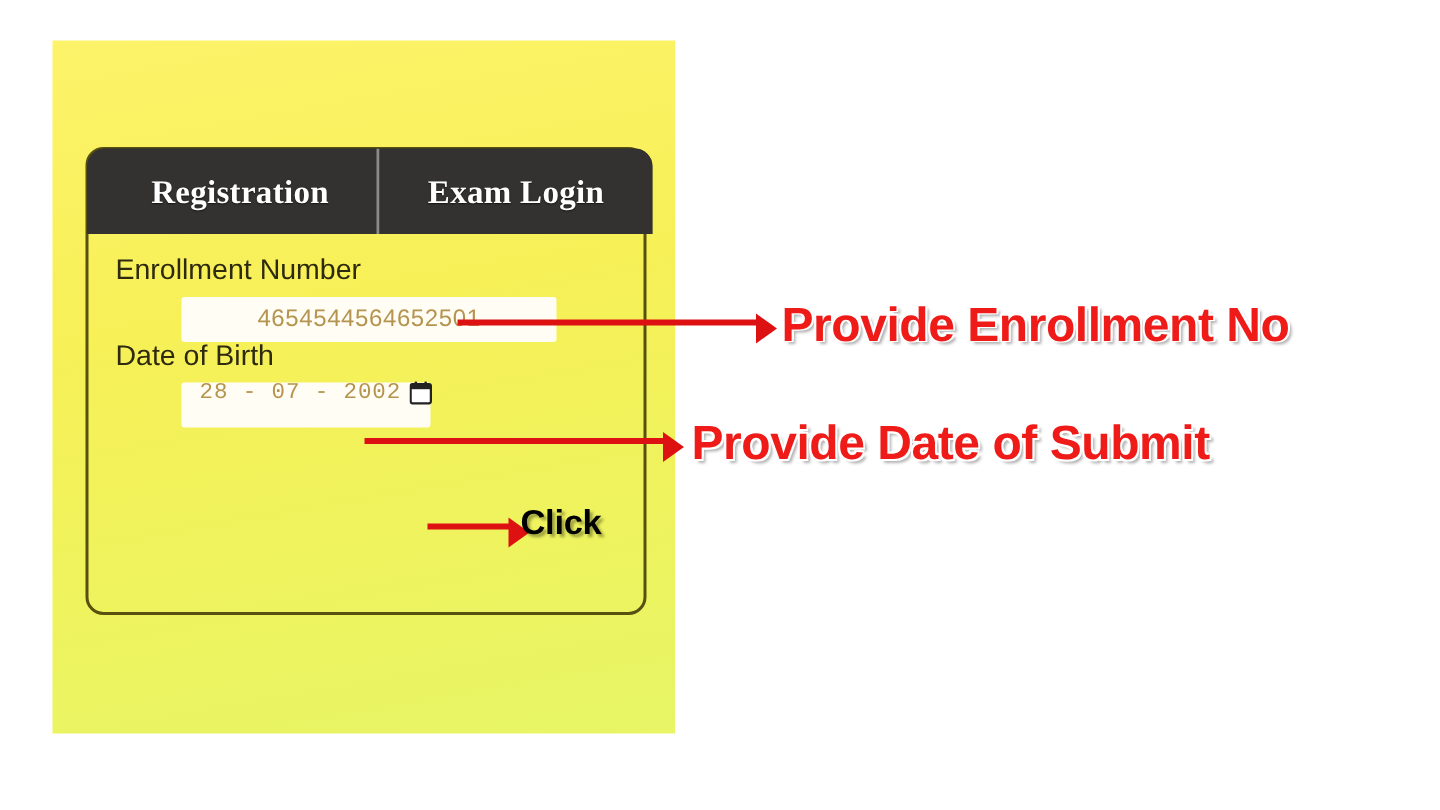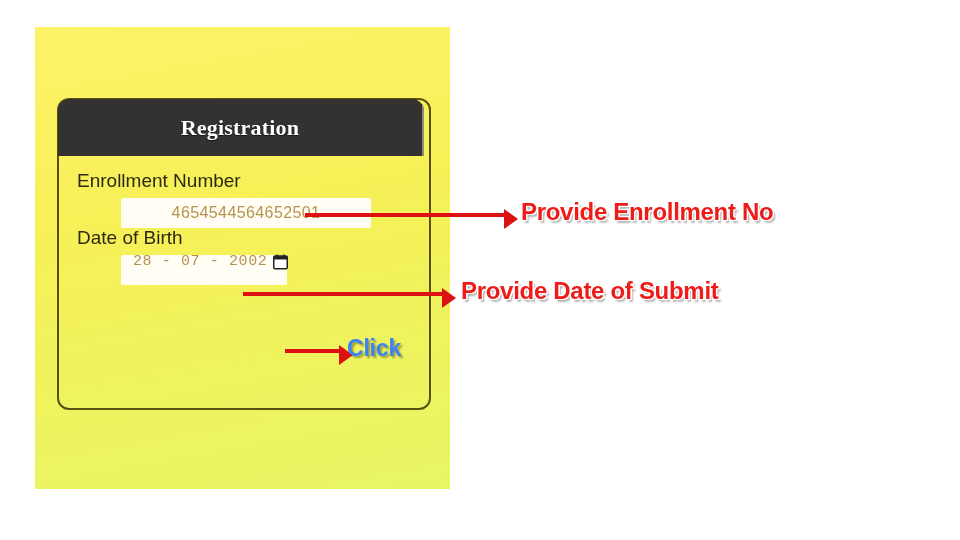--- a/index.html
+++ b/index.html
@@ -42,20 +42,21 @@
   #tab-bar {
     position: absolute;
     left: -1px;
     top: -1px;
     width: 366px;
     height: 57px;
     display: flex;
     background: #333230;
     border-radius: 12px 12px 0 0;
     overflow: hidden;
+    padding-left: 11px;
   }
   .tab {
     flex: 1 1 50%;
     display: flex;
     align-items: center;
     justify-content: center;
     color: #ffffff;
     font-family: "Liberation Serif", serif;
     font-weight: bold;
     font-size: 22px;
@@ -168,47 +169,50 @@
   #arrow-submit     { left: 285px; top: 349px; width: 55px; }
 
   .anno-label {
     position: absolute;
     font-family: "Liberation Sans", sans-serif;
     font-weight: bold;
     white-space: nowrap;
   }
   .anno-label.red {
     color: #ee1b18;
-    font-size: 24px;
+    font-size: 32px;
     letter-spacing: -0.3px;
     text-shadow:
       -1.3px -1.3px 0 #ffffff,  1.3px -1.3px 0 #ffffff,
       -1.3px  1.3px 0 #ffffff,  1.3px  1.3px 0 #ffffff,
        2.5px 2.5px 2px rgba(0,0,0,.30);
   }
   .anno-label.black {
-    color: #3b82f6;
+    color: #000000;
     font-size: 23px;
     letter-spacing: -0.2px;
     text-shadow: 2px 2px 2px rgba(0,0,0,.35);
   }
   #label-enrollment { left: 521px; top: 198px; }
   #label-dob        { left: 461px; top: 277px; }
   #label-submit     { left: 347px; top: 335px; }
 </style>
 </head>
 <body>
 
 <div id="yellow-panel">
 
   <div id="reg-card">
 
     <div id="tab-bar">
       <div class="tab" id="tab-registration">
         <span>Registration</span>
+      </div>
+      <div class="tab" id="tab-exam-login">
+        <span>Exam Login</span>
       </div>
     </div>
 
     <div id="form-body">
 
       <div class="field-label" id="enrollment-label">Enrollment Number</div>
 
       <div class="text-input" id="enrollment-input">
         <span id="enrollment-value">4654544564652501</span>
       </div>

